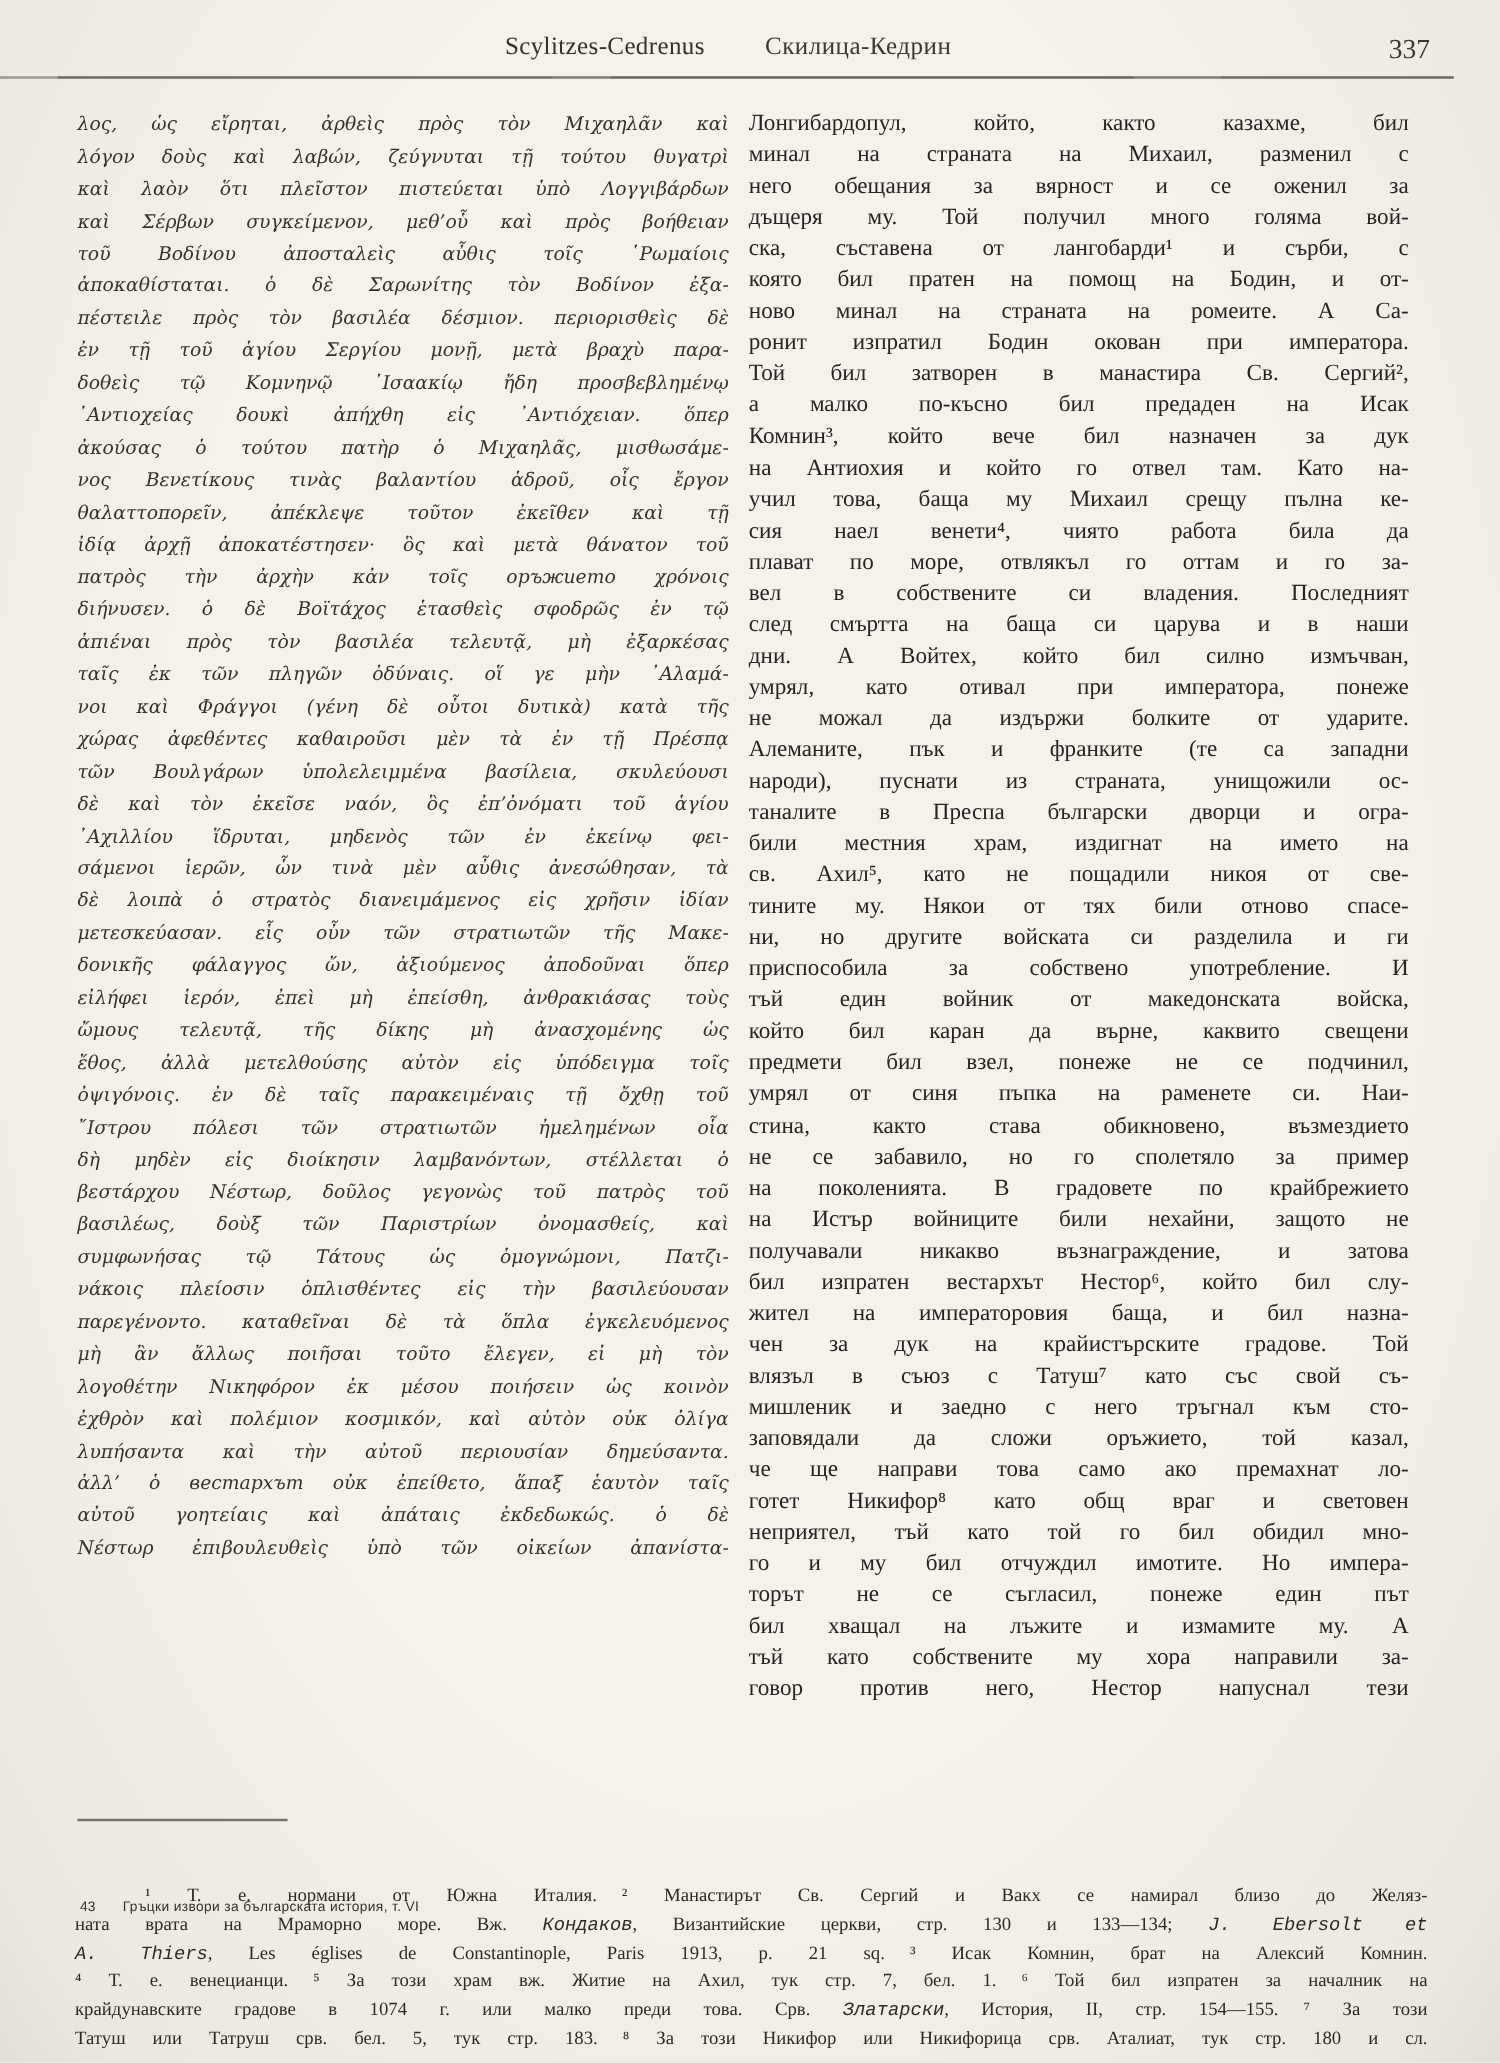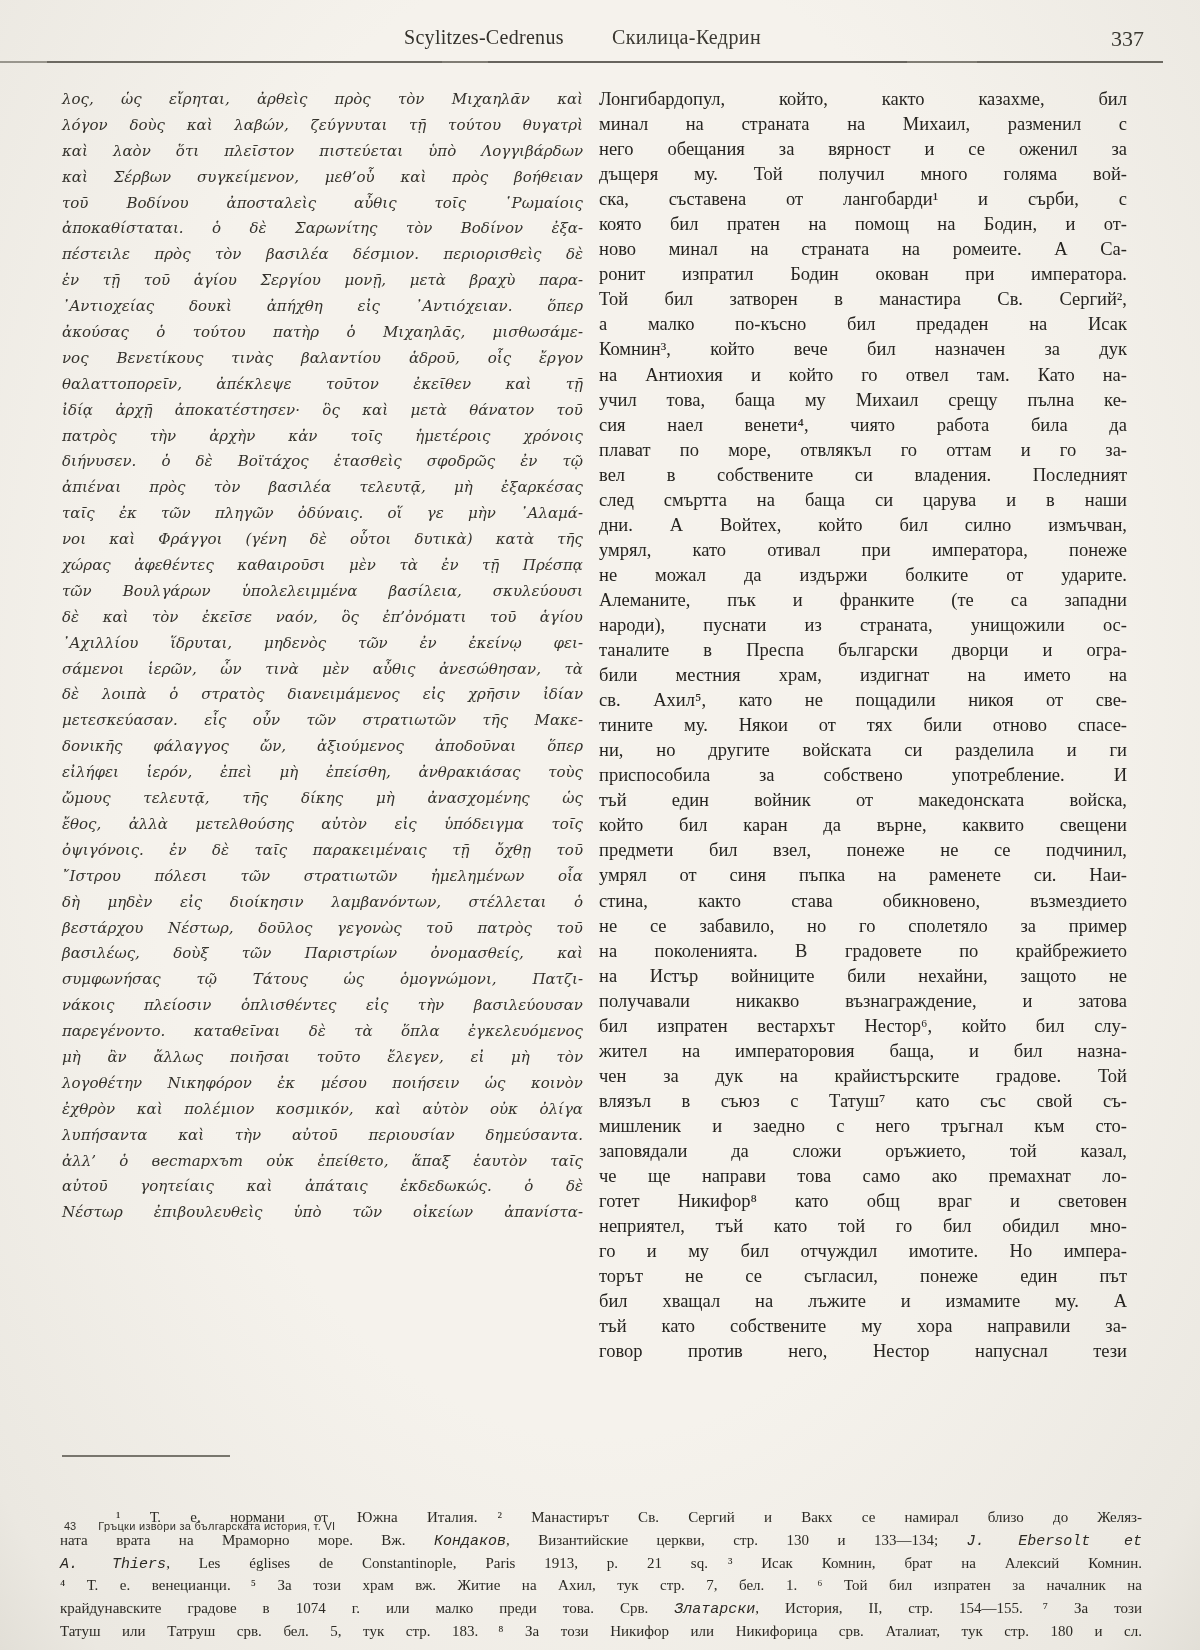--- a/index.html
+++ b/index.html
@@ -84,26 +84,27 @@
 
   <div class="greek-col">
       <div class="line">λος, ὡς εἴρηται, ἀρθεὶς πρὸς τὸν Μιχαηλᾶν καὶ</div>
       <div class="line">λόγον δοὺς καὶ λαβών, ζεύγνυται τῇ τούτου θυγατρὶ</div>
       <div class="line">καὶ λαὸν ὅτι πλεῖστον πιστεύεται ὑπὸ Λογγιβάρδων</div>
       <div class="line">καὶ Σέρβων συγκείμενον, μεθ’οὗ καὶ πρὸς βοήθειαν</div>
       <div class="line">τοῦ Βοδίνου ἀποσταλεὶς αὖθις τοῖς ῾Ρωμαίοις</div>
       <div class="line">ἀποκαθίσταται. ὁ δὲ Σαρωνίτης τὸν Βοδίνον ἐξα-</div>
       <div class="line">πέστειλε πρὸς τὸν βασιλέα δέσμιον. περιορισθεὶς δὲ</div>
       <div class="line">ἐν τῇ τοῦ ἁγίου Σεργίου μονῇ, μετὰ βραχὺ παρα-</div>
+      <div class="line">δοθεὶς τῷ Κομνηνῷ ᾿Ισαακίῳ ἤδη προσβεβλημένῳ</div>
       <div class="line">᾿Αντιοχείας δουκὶ ἀπήχθη εἰς ᾿Αντιόχειαν. ὅπερ</div>
       <div class="line">ἀκούσας ὁ τούτου πατὴρ ὁ Μιχαηλᾶς, μισθωσάμε-</div>
       <div class="line">νος Βενετίκους τινὰς βαλαντίου ἁδροῦ, οἷς ἔργον</div>
       <div class="line">θαλαττοπορεῖν, ἀπέκλεψε τοῦτον ἐκεῖθεν καὶ τῇ</div>
       <div class="line">ἰδίᾳ ἀρχῇ ἀποκατέστησεν· ὃς καὶ μετὰ θάνατον τοῦ</div>
-      <div class="line">πατρὸς τὴν ἀρχὴν κἀν τοῖς ἡμετέροις χρόνοις</div>
+      <div class="line">πατρὸς τὴν ἀρχὴν κἀν τοῖς оръжието χρόνοις</div>
       <div class="line">διήνυσεν. ὁ δὲ Βοϊτάχος ἑτασθεὶς σφοδρῶς ἐν τῷ</div>
       <div class="line">ἀπιέναι πρὸς τὸν βασιλέα τελευτᾷ, μὴ ἐξαρκέσας</div>
       <div class="line">ταῖς ἐκ τῶν πληγῶν ὀδύναις. οἵ γε μὴν ᾿Αλαμά-</div>
       <div class="line">νοι καὶ Φράγγοι (γένη δὲ οὗτοι δυτικὰ) κατὰ τῆς</div>
       <div class="line">χώρας ἀφεθέντες καθαιροῦσι μὲν τὰ ἐν τῇ Πρέσπᾳ</div>
       <div class="line">τῶν Βουλγάρων ὑπολελειμμένα βασίλεια, σκυλεύουσι</div>
       <div class="line">δὲ καὶ τὸν ἐκεῖσε ναόν, ὃς ἐπ’ὀνόματι τοῦ ἁγίου</div>
       <div class="line">᾿Αχιλλίου ἵδρυται, μηδενὸς τῶν ἐν ἐκείνῳ φει-</div>
       <div class="line">σάμενοι ἱερῶν, ὧν τινὰ μὲν αὖθις ἀνεσώθησαν, τὰ</div>
       <div class="line">δὲ λοιπὰ ὁ στρατὸς διανειμάμενος εἰς χρῆσιν ἰδίαν</div>

